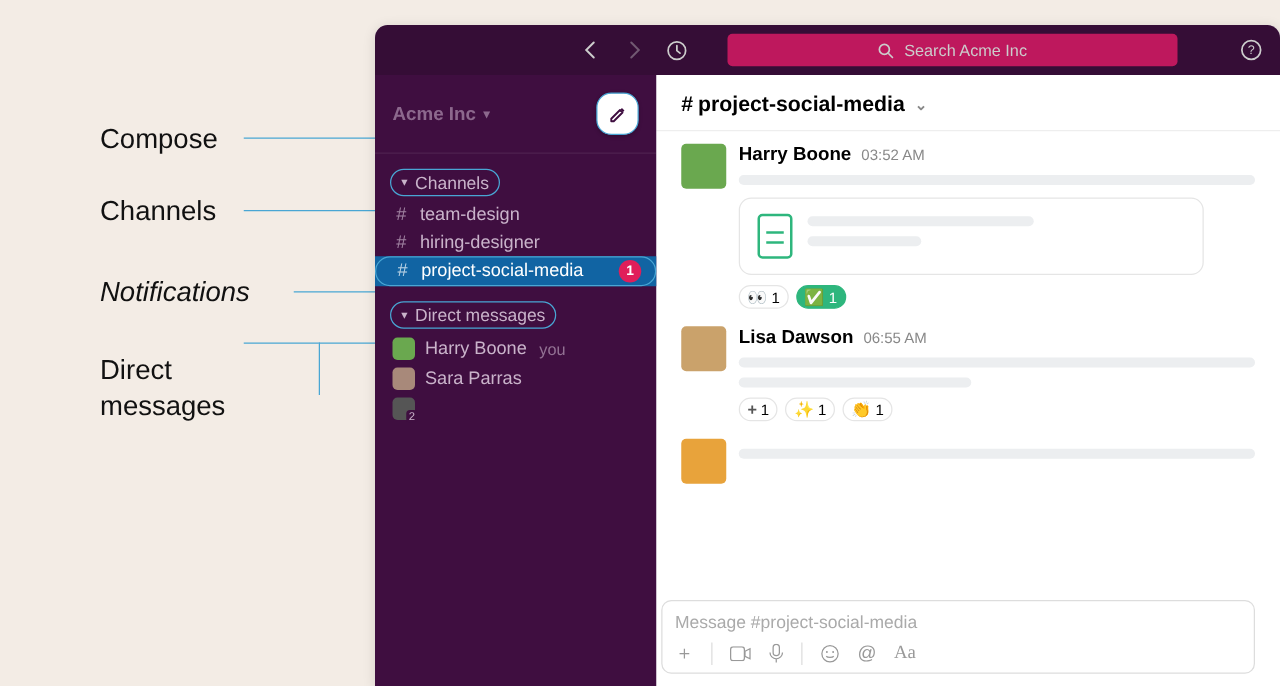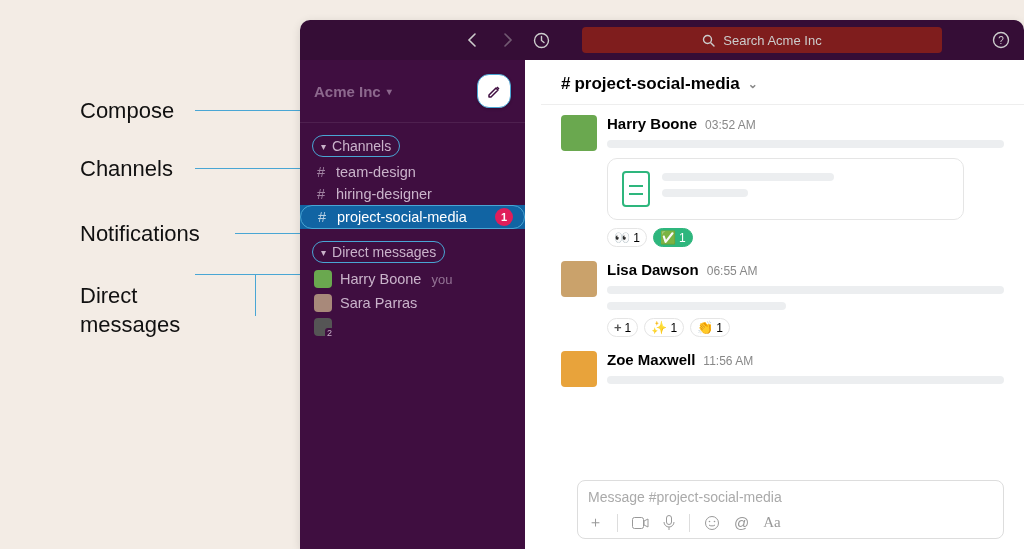--- a/index.html
+++ b/index.html
@@ -3,21 +3,21 @@
 <meta charset="utf-8">
 <style>
   * { box-sizing: border-box; margin: 0; padding: 0; font-family: -apple-system, BlinkMacSystemFont, "Segoe UI", Helvetica, Arial, sans-serif; }
   body { width: 1024px; height: 549px; background: #f3ece5; overflow: hidden; position: relative; }
 
   
   .annotations { position: absolute; left: 0; top: 0; width: 300px; }
   .ann { position: absolute; left: 80px; font-size: 22px; font-weight: 500; color: #111; }
   .ann-compose { top: 98px; }
   .ann-channels { top: 156px; }
-  .ann-notifications { top: 221px; }
+  .ann-notifications { top: 221px; font-style: italic; }
   .ann-dm { top: 282px; line-height: 1.3; }
 
   
   .arrow { position: absolute; border-top: 1.5px solid #49a6d4; }
   .arrow.h { height: 0; }
   .arrow.v { width: 0; border-left: 1.5px solid #49a6d4; border-top: none; }
 
   
   .app {
     position: absolute;
@@ -31,27 +31,27 @@
   }
 
   
   .topbar {
     height: 40px; background: #350d36; display: flex; align-items: center; padding: 0 12px; gap: 12px;
   }
   .topbar .nav-group { display: flex; align-items: center; gap: 12px; margin-left: 150px;}
   .icon-btn { width: 22px; height: 22px; display: flex; align-items: center; justify-content: center; color: #ccc; cursor: pointer; }
   .icon-btn.dim { opacity: 0.4; }
   .search {
-    flex: 1; max-width: 360px; margin: 0 auto; height: 26px; background: #7f1d1d; border-radius: 4px;
+    flex: 1; max-width: 360px; margin: 0 auto; height: 26px; background: #be185d; border-radius: 4px;
     display: flex; align-items: center; justify-content: center; color: #ccc; font-size: 13px; gap: 8px;
   }
   .help-icon { margin-left: auto; }
 
   
-  .body { flex: 1; display: flex; min-height: 0; gap: 16px; }
+  .body { flex: 1; display: flex; min-height: 0; }
 
   
   .sidebar {
     width: 225px; background: #3f0e40; color: #c9b3ca; display: flex; flex-direction: column; font-size: 14px;
     padding-top: 6px; position: relative;
   }
   .workspace-header {
     display: flex; align-items: center; justify-content: space-between; padding: 8px 14px 14px 14px;
     border-bottom: 1px solid rgba(255,255,255,0.08);
   }
@@ -113,21 +113,21 @@
   }
   .doc-icon { width: 28px; height: 36px; border: 2px solid #2eb67d; border-radius: 4px; position: relative; flex-shrink:0; }
   .doc-icon::before, .doc-icon::after { content:''; position:absolute; left:5px; right:5px; height:2px; background:#2eb67d; }
   .doc-icon::before { top: 12px; }
   .doc-icon::after { top: 20px; }
   .reactions { display: flex; gap: 6px; margin-top: 8px; }
   .react { border: 1px solid #e5e5e5; border-radius: 10px; padding: 1px 6px; font-size: 12px; display:flex; align-items:center; gap:3px; background:#fff; cursor:pointer; }
   .react.green { border-color:#cfe; }
   .react .emj { font-size: 13px; }
   .react.add .emj { font-weight:700; color:#555; }
-  .composer { border: 1px solid #ddd; border-radius: 8px; margin: 0 20px 10px 36px; padding: 8px 10px 6px 10px; }
+  .composer { border: 1px solid #ddd; border-radius: 8px; margin: 0 20px 10px 4px; padding: 8px 10px 6px 10px; }
   .composer-ph { color: #aaa; font-size: 14px; }
   .composer-toolbar { display: flex; align-items: center; gap: 14px; color: #999; margin-top: 8px; font-size: 15px; }
   .composer-toolbar .sep { width:1px; height:18px; background:#ddd; }
 
   svg { display:block; }
 </style>
 </head>
 <body>
 
 <div class="annotations">
@@ -306,24 +306,20 @@
                   <span class="emj">👏</span>
                   <span>1</span>
                 </div>
             </div>
           </div>
         </div>
 
         <div class="msg">
           <div class="avatar-md zm"></div>
           <div class="msg-body">
-            <div class="msg-head">
-              <span class="msg-name">Zoe Maxwell</span>
-              <span class="msg-time">11:56 AM</span>
-            </div>
             <div class="ph-line w1"></div>
           </div>
         </div>
       </div>
 
       <div class="composer">
         <div class="composer-ph">Message #project-social-media</div>
         <div class="composer-toolbar">
           <span>＋</span>
           <span class="sep"></span>

